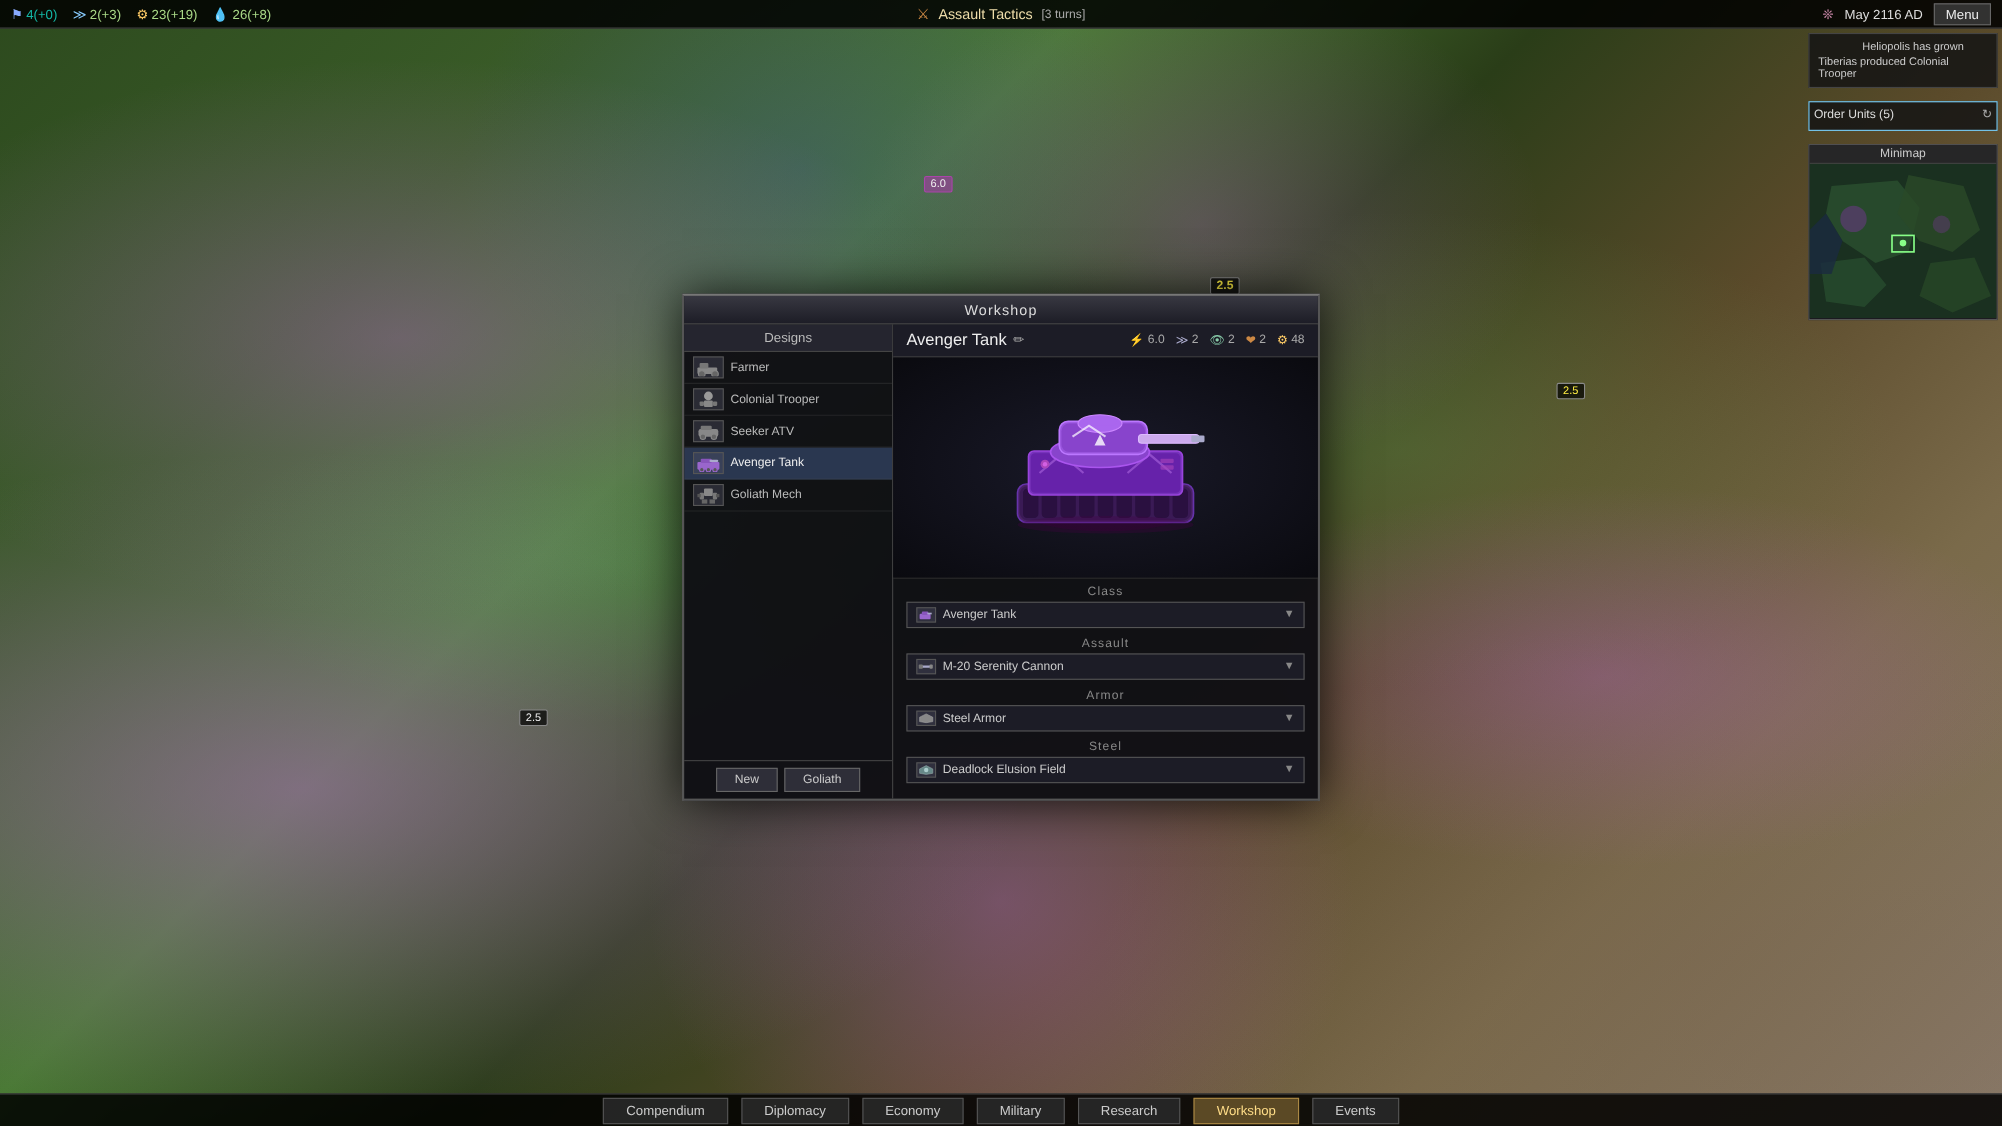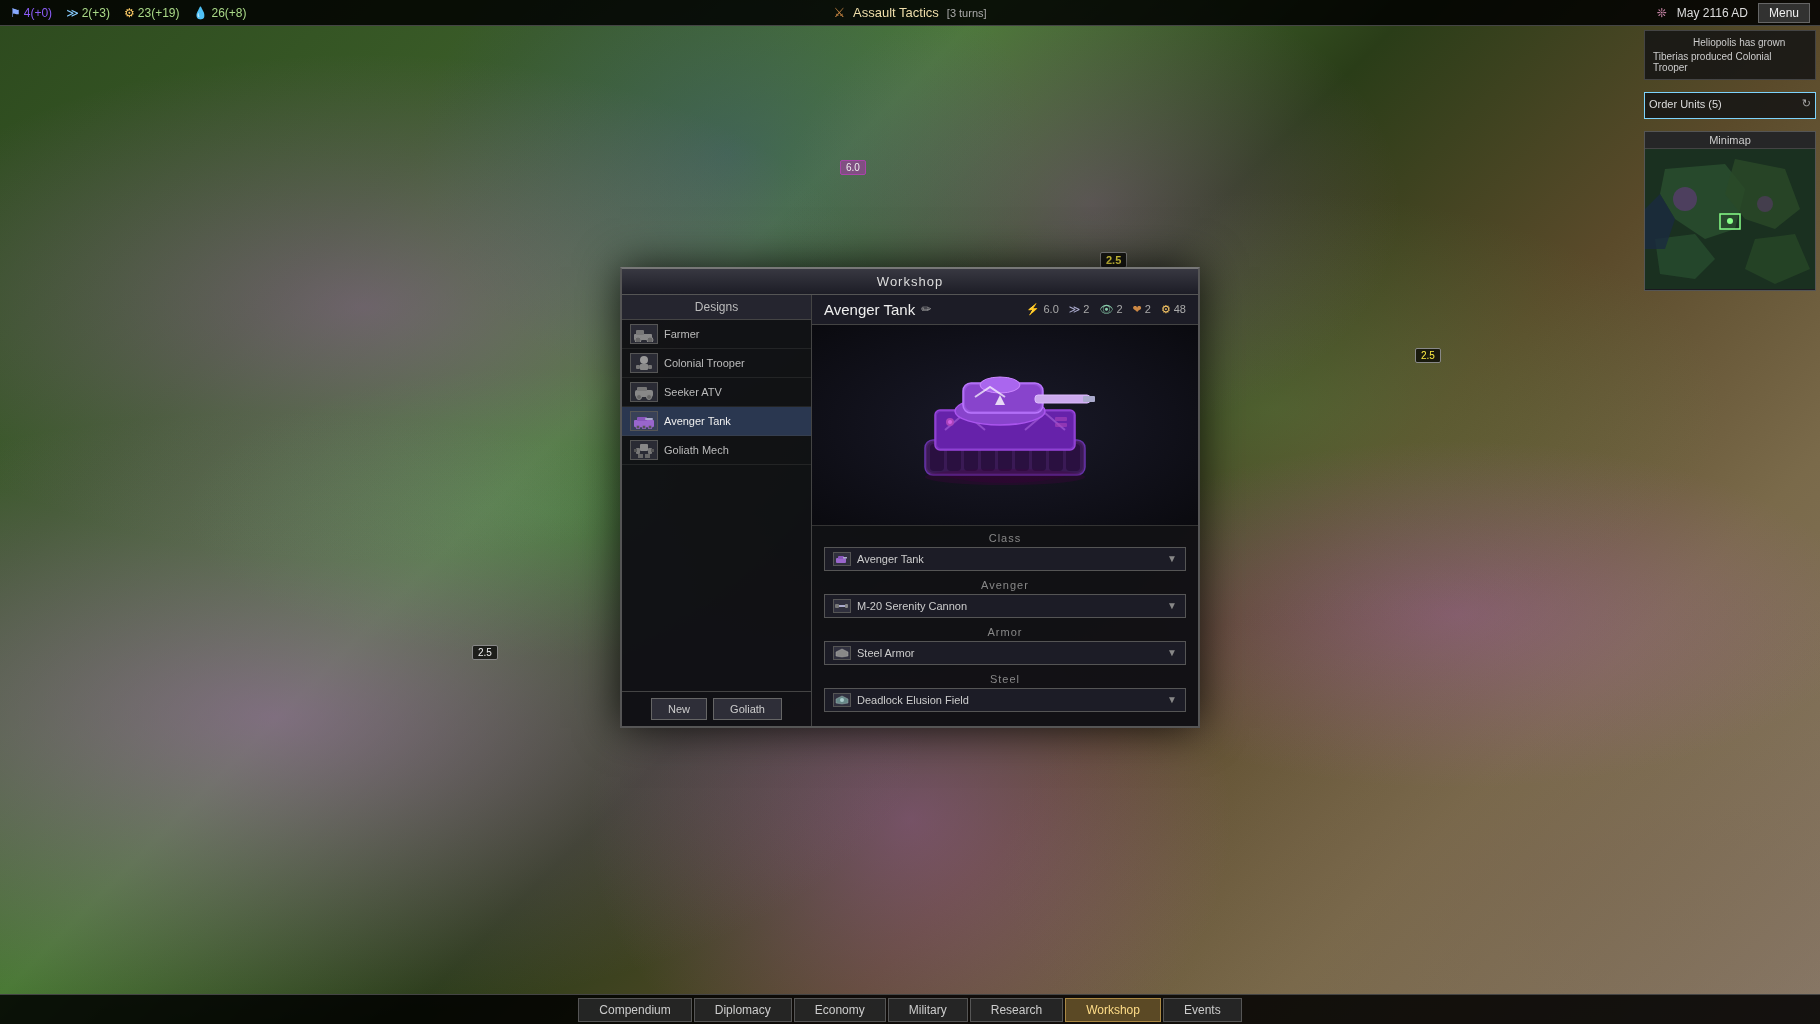--- a/index.html
+++ b/index.html
@@ -99,21 +99,21 @@
       position: absolute;
       bottom: 0;
       left: 0;
       right: 0;
       height: 30px;
       background: rgba(0,0,0,0.85);
       border-top: 1px solid #444;
       display: flex;
       align-items: center;
       justify-content: center;
-      gap: 2px;
+      gap: 12px;
       z-index: 100;
     }
 
     .nav-btn {
       background: rgba(40,40,40,0.9);
       border: 1px solid #555;
       color: #ccc;
       padding: 3px 20px;
       font-size: 12px;
       cursor: pointer;
@@ -447,21 +447,21 @@
 <body>
 
 <div class="game-bg">
   <div class="terrain-overlay"></div>
 </div>
 
 <div class="top-bar">
   <div class="top-bar-left">
     <div class="resource-item">
       <span style="color:#88aaff;">⚑</span>
-      <span style="color:#8b5cf6;">4(+0)</span>
+      <span style="color:#14b8a6;">4(+0)</span>
     </div>
     <div class="resource-item">
       <span style="color:#88ccff;">≫</span>
       <span style="color:#aada88;">2(+3)</span>
     </div>
     <div class="resource-item">
       <span style="color:#ffcc66;">⚙</span>
       <span style="color:#aada88;">23(+19)</span>
     </div>
     <div class="resource-item">
@@ -716,21 +716,21 @@
                       <rect x="8" y="3" width="4" height="1.5" fill="#aaaacc"></rect>
                     </svg>
                 </div>
                 <span>Avenger Tank</span>
               </div>
               <span class="dropdown-arrow">▼</span>
             </div>
           </div>
 
           <div class="equip-row">
-            <div class="equip-label">Avenger</div>
+            <div class="equip-label">Assault</div>
             <div class="equip-select">
               <div style="display:flex; align-items:center; gap:6px;">
                 <div class="select-icon">
                   <svg width="14" height="10" viewBox="0 0 14 10">
                       <rect x="1" y="4" width="10" height="2" fill="#aaaacc" rx="1"></rect>
                       <rect x="10" y="3" width="3" height="4" fill="#888" rx="1"></rect>
                       <rect x="0" y="3" width="4" height="4" fill="#777" rx="1"></rect>
                     </svg>
                 </div>
                 <span>M-20 Serenity Cannon</span>

